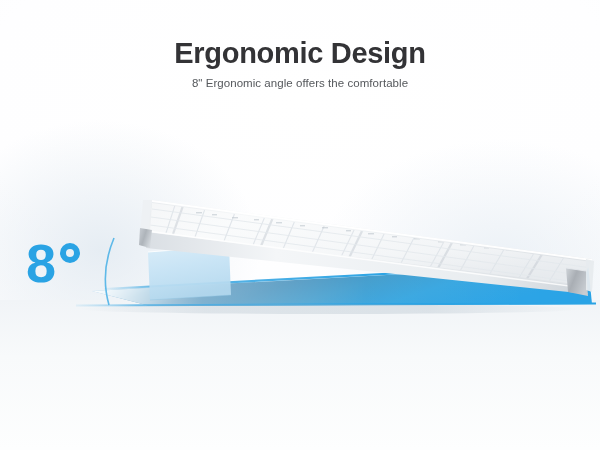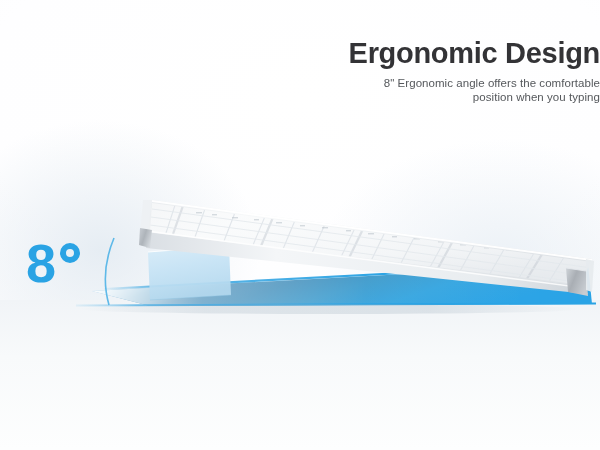--- a/index.html
+++ b/index.html
@@ -44,21 +44,21 @@
     width: 600px; height: 150px;
     background: linear-gradient(180deg, #f1f4f7 0%, #f8fafb 38%, #fdfefe 100%);
     pointer-events: none;
   }
 
   
   .title-block {
     position: absolute;
     left: 0; top: 36px;
     width: 600px;
-    text-align: right;
+    text-align: center;
   }
   .title {
     margin: 0;
     font-size: 29px;
     line-height: 34px;
     font-weight: bold;
     letter-spacing: -0.3px;
     color: #333336;
     font-family: "Liberation Sans", sans-serif;
   }
@@ -124,21 +124,20 @@
 <div id="stage">
 
   <div class="bg-tint-left"></div>
   <div class="bg-tint-right"></div>
   <div class="bg-floor"></div>
 
   <div class="title-block">
     <h1 class="title">Ergonomic Design</h1>
     <p class="subtitle">
       <span>8" Ergonomic angle offers the comfortable</span><br>
-      <span>position when you typing</span>
     </p>
   </div>
 
   <div class="wedge-layer">
     <svg width="600" height="450" viewBox="0 0 600 450" xmlns="http://www.w3.org/2000/svg">
       <defs>
         <linearGradient id="wedgeMain" x1="0" y1="0" x2="1" y2="0.25">
           <stop offset="0%" stop-color="#cfe6f6"></stop>
           <stop offset="14%" stop-color="#a7d0ea"></stop>
           <stop offset="26%" stop-color="#5c9fc6"></stop>

